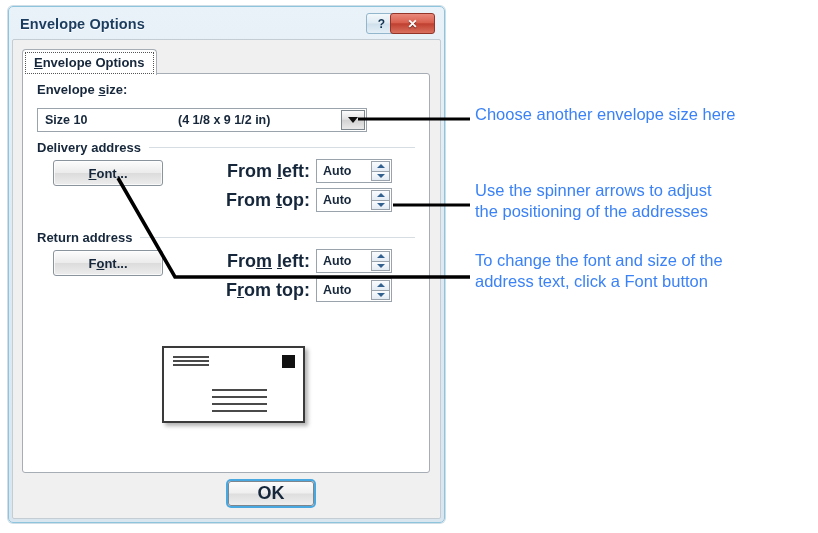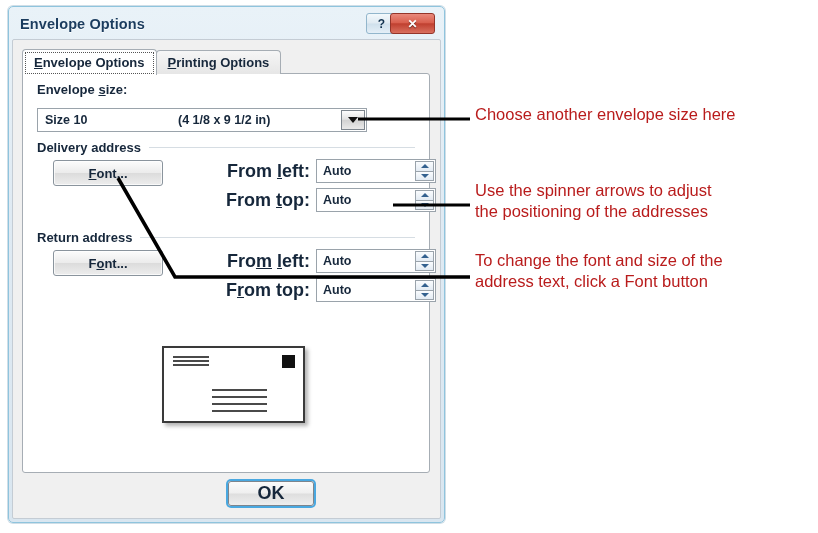--- a/index.html
+++ b/index.html
@@ -238,21 +238,21 @@
     text-align: right;
     font-size: 18px;
     font-weight: bold;
     color: #16273b;
     margin-right: 6px;
     white-space: nowrap;
   }
   .spin-label u { text-decoration: underline; }
   .spin-box {
     position: relative;
-    width: 120px;
+    width: 76px;
     height: 24px;
     box-sizing: border-box;
     border: 1px solid #9aa3ab;
     background: #ffffff;
     display: flex;
     align-items: center;
   }
   .spin-value {
     margin-left: 6px;
     font-size: 12.5px;
@@ -340,21 +340,21 @@
   }
   #cancel-button {
     left: 315px;
     bottom: 12px;
   }
 
   
   .callout {
     position: absolute;
     font-size: 16.5px;
-    color: #b91c1c;
+    color: #3b82f6;
     line-height: 1.28;
     font-family: "Liberation Sans", sans-serif;
     white-space: pre-line;
   }
   #callout-1 { left: 475px; top: 104px; }
   #callout-2 { left: 475px; top: 180px; }
   #callout-3 { left: 475px; top: 250px; }
 
   #leader-svg {
     position: absolute;
@@ -373,23 +373,20 @@
     <div class="caption-btn" id="help-button">?</div>
     <div class="caption-btn" id="close-button">✕</div>
   </div>
 
   <div id="dialog-client">
 
     <div id="tabstrip">
       <div class="tab active">
         <span><u>E</u><span>nvelope Options</span></span>
         <span class="tab-inner-focus"></span>
-      </div>
-      <div class="tab inactive">
-        <span><u>P</u><span>rinting Options</span></span>
       </div>
     </div>
 
     <div id="tab-page">
 
       <div class="label-bold" style="position:absolute;left:14px;top:8px;">
         <span>Envelope </span><u>s</u><span>ize:</span>
       </div>
 
       <div id="envelope-size-combo" style="top:34px;">

